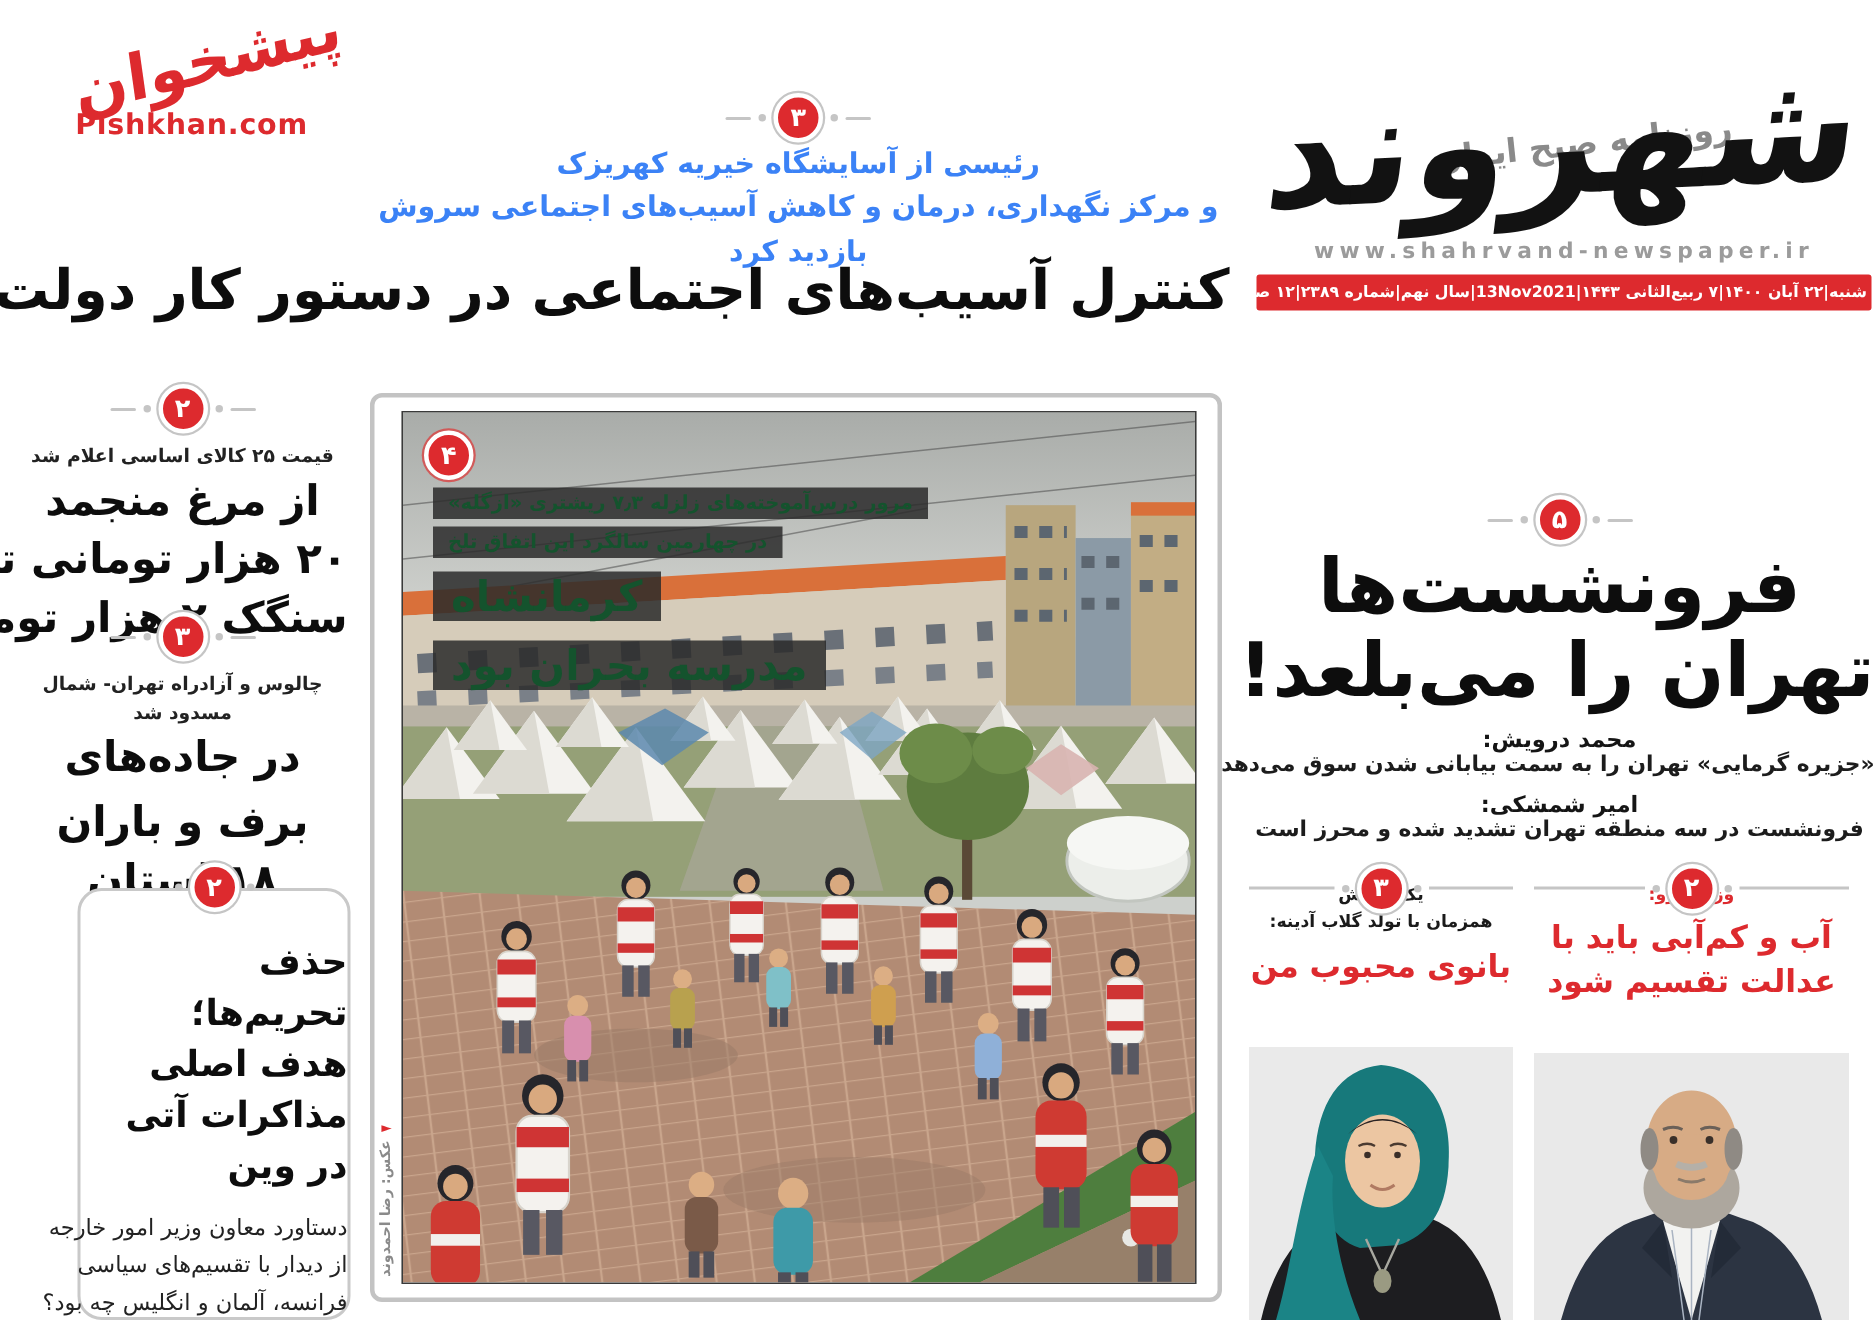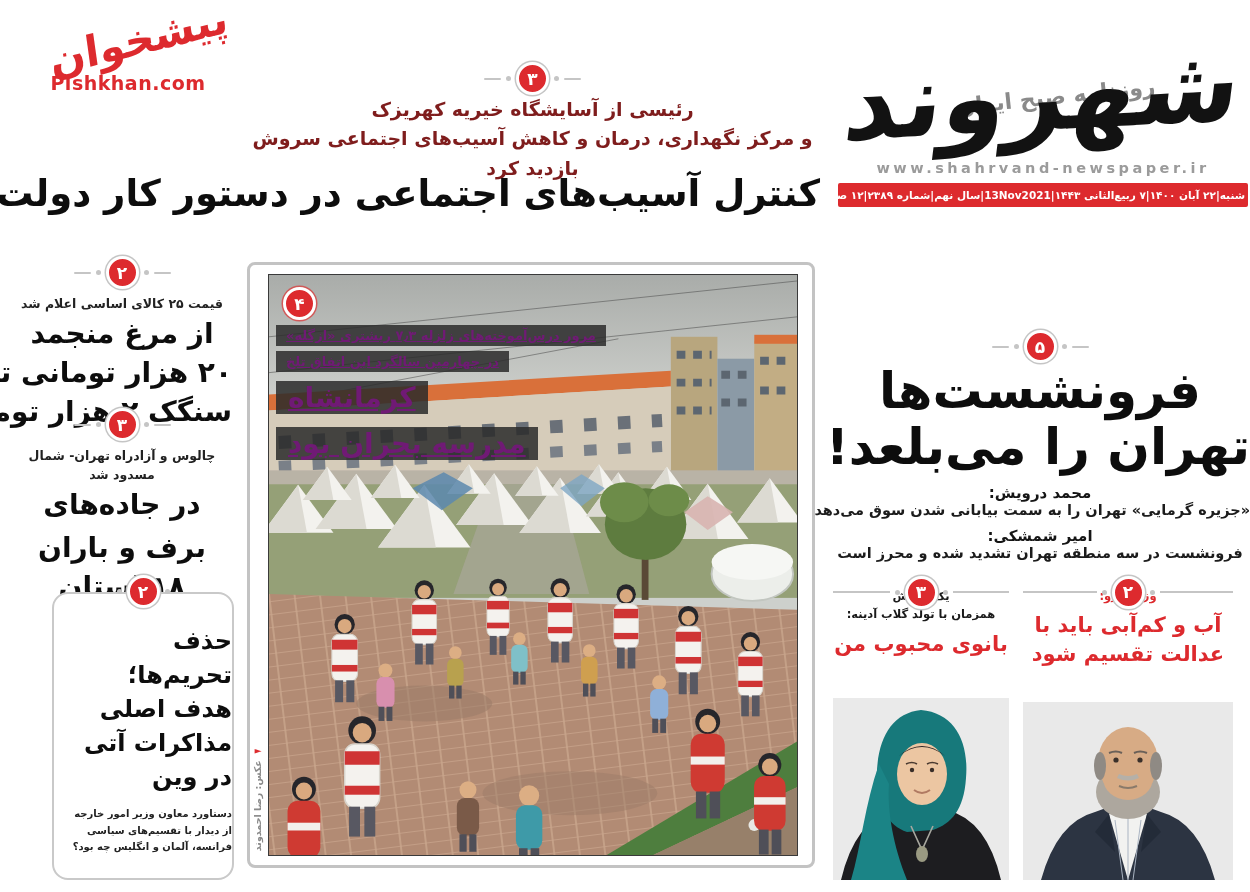--- a/index.html
+++ b/index.html
@@ -38,21 +38,21 @@
   .pk-fa{
     color:var(--red);font-weight:bold;font-size:42px;line-height:1;
     transform:rotate(-14deg) skewX(-6deg);
     transform-origin:center;
     margin-bottom:8px;
   }
   .pk-en{color:var(--red);font-weight:bold;font-size:19px;letter-spacing:.5px;}
 
   
   .top-story{position:absolute;left:240px;top:62px;width:585px;text-align:center;}
-  .top-story .kick{font-size:19px;font-weight:bold;color:#7f1d1d;line-height:1.55;}
+  .top-story .kick{font-size:19px;font-weight:bold;color:#3b82f6;line-height:1.55;}
   .main-headline{
     position:absolute;left:20px;top:172px;width:800px;
     font-size:37px;font-weight:bold;color:#0d0d0d;
     text-align:center;white-space:nowrap;letter-spacing:-1px;
   }
 
   
   .masthead{position:absolute;left:838px;top:18px;width:410px;}
   .mh-logo{
     font-size:102px;font-weight:bold;color:#121212;line-height:1.0;
@@ -86,35 +86,35 @@
   .lcol-head{font-size:28px;font-weight:bold;color:#0d0d0d;line-height:1.4;white-space:nowrap;}
   #story-goods{top:256px;}
   #story-weather{top:408px;}
   .vienna-box{
     position:absolute;left:52px;top:592px;width:182px;height:288px;
     border:2px solid #c9c9c9;border-radius:16px;background:#fff;
   }
   .vienna-badge{position:absolute;top:-19px;left:0;width:100%;}
   .vienna-inner{padding-top:30px;text-align:right;}
   .vienna-inner .lcol-head{font-size:24px;line-height:1.42;}
-  .vienna-sub{font-size:10px;font-weight:bold;color:#222;line-height:1.65;margin-top:12px;white-space:nowrap;}
+  .vienna-sub{font-size:15px;font-weight:normal;color:#222;line-height:1.65;margin-top:12px;white-space:nowrap;}
 
   
   .photo-card{
     position:absolute;left:247px;top:262px;width:568px;height:606px;
     border:3px solid #c3c3c3;border-radius:8px;background:#fff;
     padding:9px 14px 9px 18px;
   }
   .photo-frame{position:relative;width:100%;height:100%;border:1px solid #3a3a3a;overflow:hidden;background:#cfd2ce;}
   .scene{position:absolute;inset:0;width:100%;height:100%;}
   .photo-badge{position:absolute;top:12px;left:14px;}
   .photo-badge .ncirc{box-shadow:0 0 0 1.5px rgba(220,60,60,.75);}
   .cap-bar{
-    position:absolute;left:7px;background:rgba(42,42,42,.85);color:#701a75;
-    font-weight:bold;padding:3px 10px;white-space:nowrap;width:max-content;text-decoration:underline;
+    position:absolute;left:20px;background:rgba(42,42,42,.85);color:#14532d;
+    font-weight:bold;padding:3px 10px;white-space:nowrap;width:max-content;
   }
   .cap-kick{font-size:13px;}
   .cap-head{font-size:28px;padding:0 12px;}
   .photo-credit{
     position:absolute;left:2px;bottom:14px;
     writing-mode:vertical-rl;transform:rotate(180deg);
     font-size:9.5px;color:#8a8a8a;font-weight:bold;letter-spacing:1px;
   }
   .credit-mark{color:var(--red);font-size:9px;}
 

